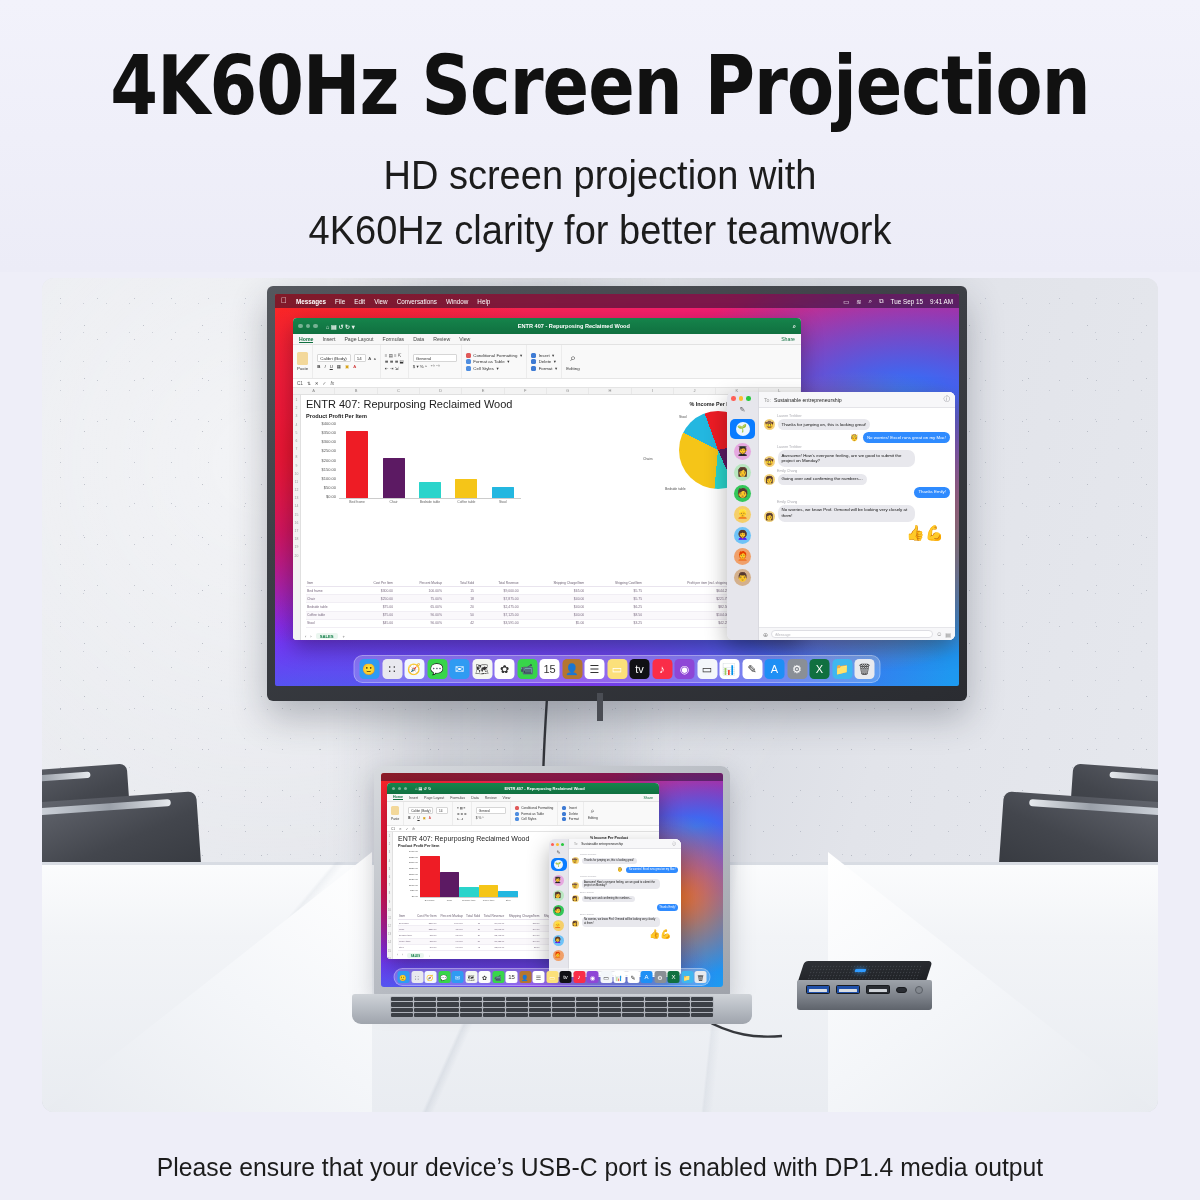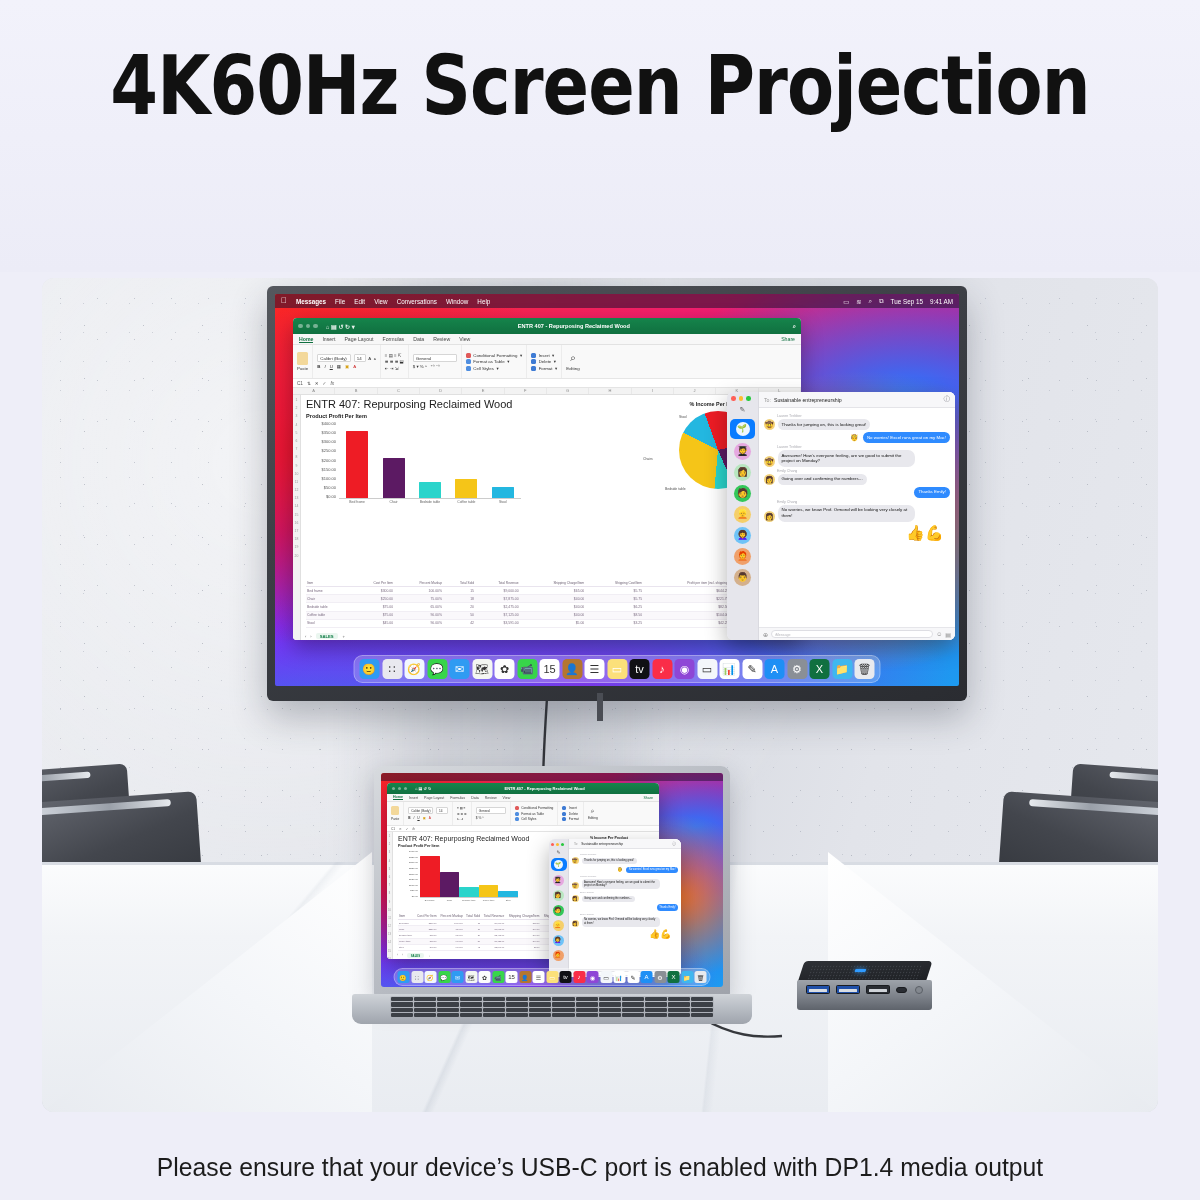--- a/index.html
+++ b/index.html
@@ -243,20 +243,24 @@
 
   
   #caption{ position:absolute; bottom:18px; left:0; width:1200px; text-align:center;
      font-size:25.5px; color:#1c1c1c; transform:scaleX(.97); }
 </style>
 </head>
 <body>
 
 <div id="header">
   <div id="title">4K60Hz Screen Projection</div>
+  <div id="sub">
+    <span class="l">HD screen projection with</span>
+    <span class="l">4K60Hz clarity for better teamwork</span>
+  </div>
 </div>
 
 <div id="scene">
   <div id="wall"></div>
   <div id="wallshadow"></div>
 
   <div class="chair" id="chairL2">
     <div class="back" style="left:16px;top:8px"></div>
       <div class="seat" style="left:6px"></div>
 

